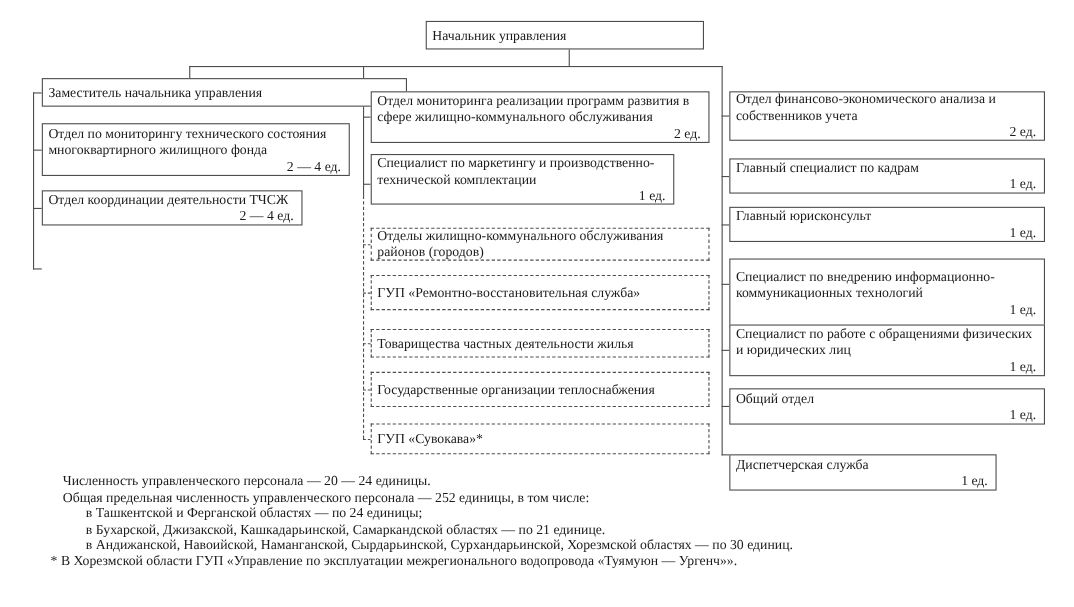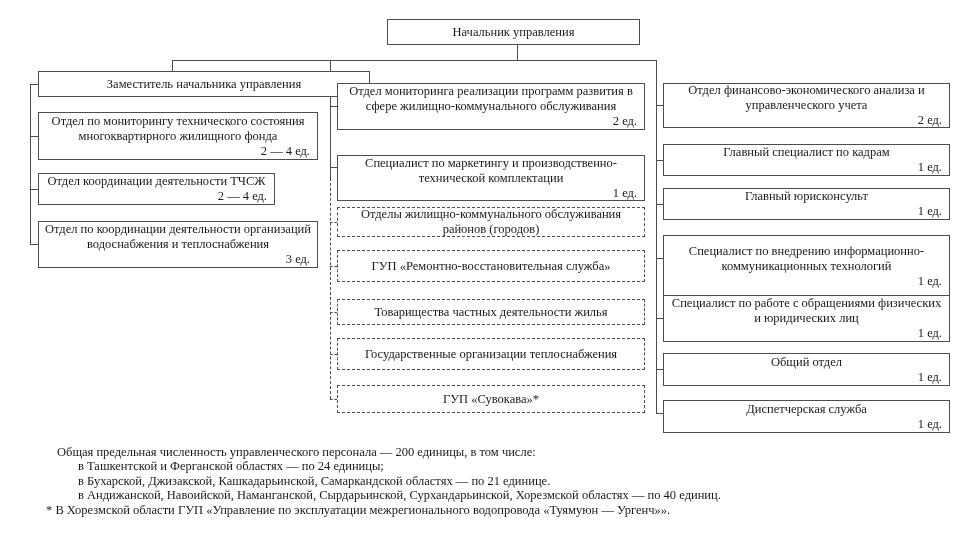--- a/index.html
+++ b/index.html
@@ -17,21 +17,21 @@
     border: 1px solid #4d4d4d;
     background: #ffffff;
     display: flex;
     flex-direction: column;
     justify-content: center;
     font-size: 12.5px;
     line-height: 15px;
     box-sizing: border-box;
   }
   .box.dashed { border: 1px dashed #4d4d4d; }
-  .box .title { text-align: center; padding: 0 5px; }
+  .box .title { padding: 0 5px; }
   .box .count { text-align: right; padding-right: 7px; }
   .vline { position: absolute; width: 1px; background: #4d4d4d; }
   .hline { position: absolute; height: 1px; background: #4d4d4d; }
   .vdash { position: absolute; width: 0; border-left: 1px dashed #4d4d4d; }
   .hdash { position: absolute; height: 0; border-top: 1px dashed #4d4d4d; }
   .note { position: absolute; font-size: 12.5px; line-height: 15px; white-space: nowrap; }
 </style>
 </head>
 <body>
 
@@ -74,51 +74,47 @@
     <div class="title">Заместитель начальника управления</div>
   </div>
   <div class="box" style="left:38px;top:112px;width:280px;height:48px">
     <div class="title">Отдел по мониторингу технического состояния многоквартирного жилищного фонда</div>
     <div class="count">2 — 4 ед.</div>
   </div>
   <div class="box" style="left:38px;top:173px;width:237px;height:32px">
     <div class="title">Отдел координации деятельности ТЧСЖ</div>
     <div class="count">2 — 4 ед.</div>
   </div>
-  <div class="box" style="left:38px;top:221px;width:280px;height:47px">
-    <div class="title">Отдел по координации деятельности организаций водоснабжения и теплоснабжения</div>
-    <div class="count">3 ед.</div>
-  </div>
 
   <div class="box" style="left:337px;top:83px;width:308px;height:47px">
     <div class="title">Отдел мониторинга реализации программ развития в сфере жилищно-коммунального обслуживания</div>
     <div class="count">2 ед.</div>
   </div>
-  <div class="box" style="left:337px;top:155px;width:308px;height:46px">
+  <div class="box" style="left:337px;top:140px;width:276px;height:46px">
     <div class="title">Специалист по маркетингу и производственно-технической комплектации</div>
     <div class="count">1 ед.</div>
   </div>
   <div class="box dashed" style="left:337px;top:250px;width:308px;height:32px">
     <div class="title">ГУП «Ремонтно-восстановительная служба»</div>
   </div>
   <div class="box dashed" style="left:337px;top:207px;width:308px;height:30px">
     <div class="title">Отделы жилищно-коммунального обслуживания районов (городов)</div>
   </div>
   <div class="box dashed" style="left:337px;top:299px;width:308px;height:26px">
     <div class="title">Товарищества частных деятельности жилья</div>
   </div>
   <div class="box dashed" style="left:337px;top:385px;width:308px;height:28px">
     <div class="title">ГУП «Сувокава»*</div>
   </div>
   <div class="box dashed" style="left:337px;top:338px;width:308px;height:32px">
     <div class="title">Государственные организации теплоснабжения</div>
   </div>
 
   <div class="box" style="left:663px;top:83px;width:287px;height:45px">
-    <div class="title">Отдел финансово-экономического анализа и управленческого учета</div>
+    <div class="title">Отдел финансово-экономического анализа и собственников учета</div>
     <div class="count">2 ед.</div>
   </div>
   <div class="box" style="left:663px;top:144px;width:287px;height:32px">
     <div class="title">Главный специалист по кадрам</div>
     <div class="count">1 ед.</div>
   </div>
   <div class="box" style="left:663px;top:188px;width:287px;height:32px">
     <div class="title">Главный юрисконсульт</div>
     <div class="count">1 ед.</div>
   </div>
@@ -127,24 +123,25 @@
     <div class="count">1 ед.</div>
   </div>
   <div class="box" style="left:663px;top:295px;width:287px;height:47px">
     <div class="title">Специалист по работе с обращениями физических и юридических лиц</div>
     <div class="count">1 ед.</div>
   </div>
   <div class="box" style="left:663px;top:353px;width:287px;height:33px">
     <div class="title">Общий отдел</div>
     <div class="count">1 ед.</div>
   </div>
-  <div class="box" style="left:663px;top:400px;width:287px;height:33px">
+  <div class="box" style="left:663px;top:413px;width:243px;height:33px">
     <div class="title">Диспетчерская служба</div>
     <div class="count">1 ед.</div>
   </div>
 
-  <div class="note" style="left:57px;top:445px">Общая предельная численность управленческого персонала — 200 единицы, в том числе:</div>
+  <div class="note" style="left:57px;top:430px">Численность управленческого персонала — 20 — 24 единицы.</div>
+  <div class="note" style="left:57px;top:445px">Общая предельная численность управленческого персонала — 252 единицы, в том числе:</div>
   <div class="note" style="left:78px;top:459px">в Ташкентской и Ферганской областях — по 24 единицы;</div>
   <div class="note" style="left:78px;top:474px">в Бухарской, Джизакской, Кашкадарьинской, Самаркандской областях — по 21 единице.</div>
-  <div class="note" style="left:78px;top:488px">в Андижанской, Навоийской, Наманганской, Сырдарьинской, Сурхандарьинской, Хорезмской областях — по 40 единиц.</div>
+  <div class="note" style="left:78px;top:488px">в Андижанской, Навоийской, Наманганской, Сырдарьинской, Сурхандарьинской, Хорезмской областях — по 30 единиц.</div>
   <div class="note" style="left:46px;top:503px">* В Хорезмской области ГУП «Управление по эксплуатации межрегионального водопровода «Туямуюн — Ургенч»».</div>
 
 </div>
 
 </body></html>

